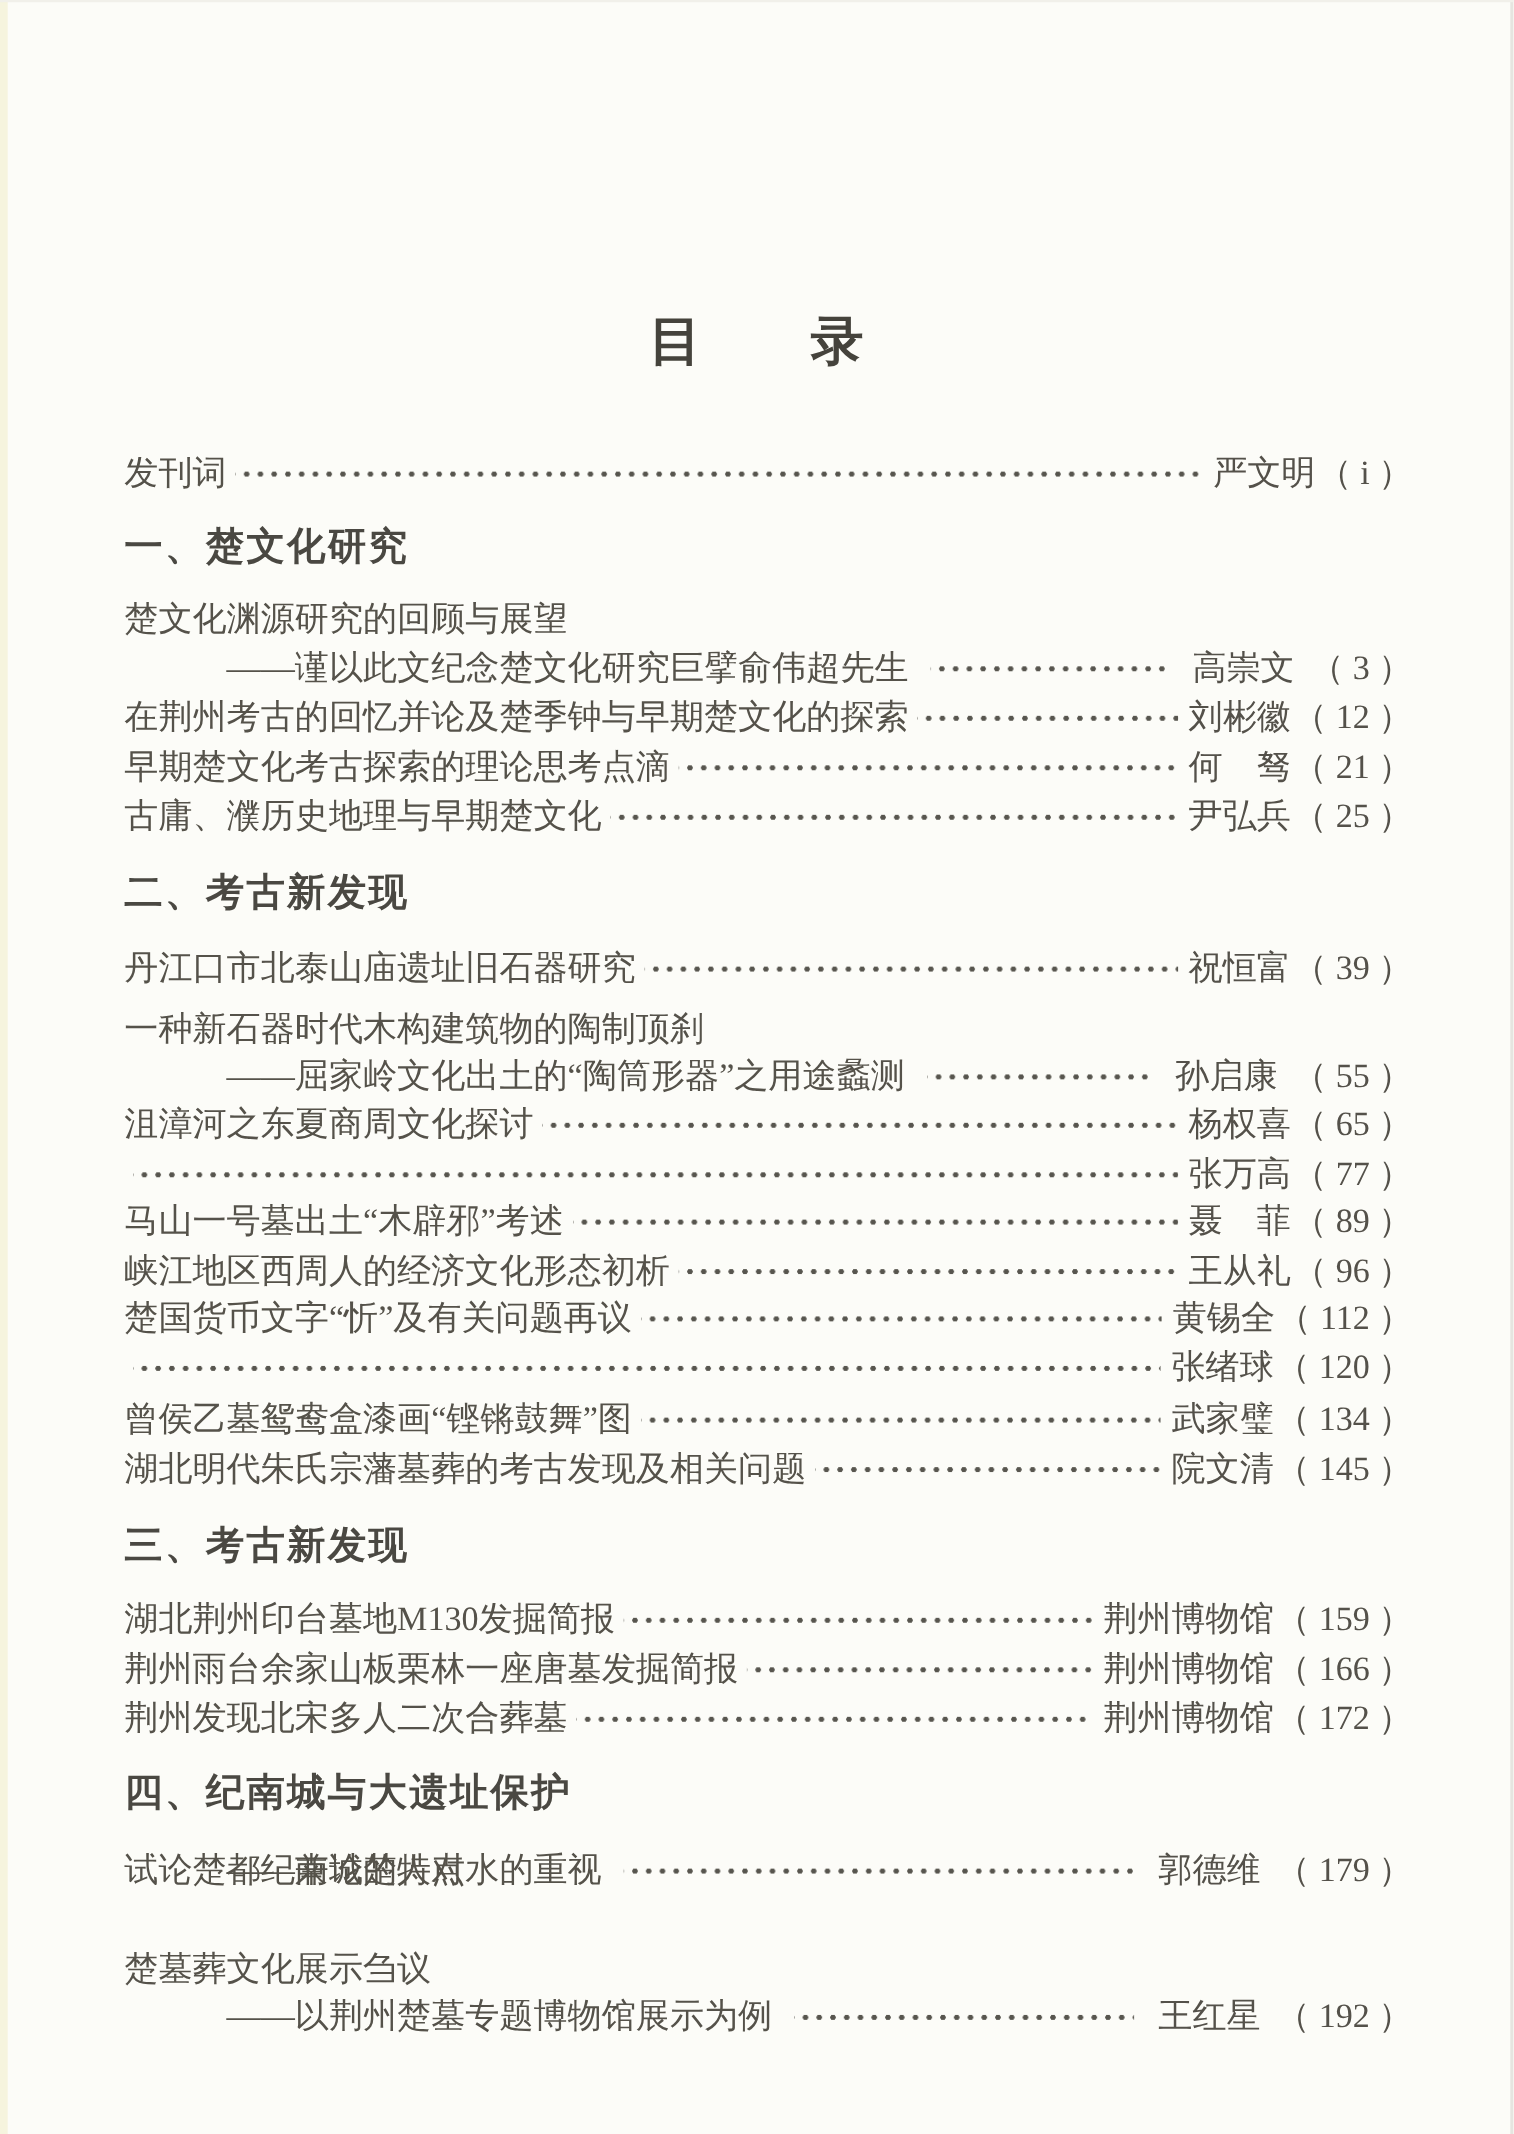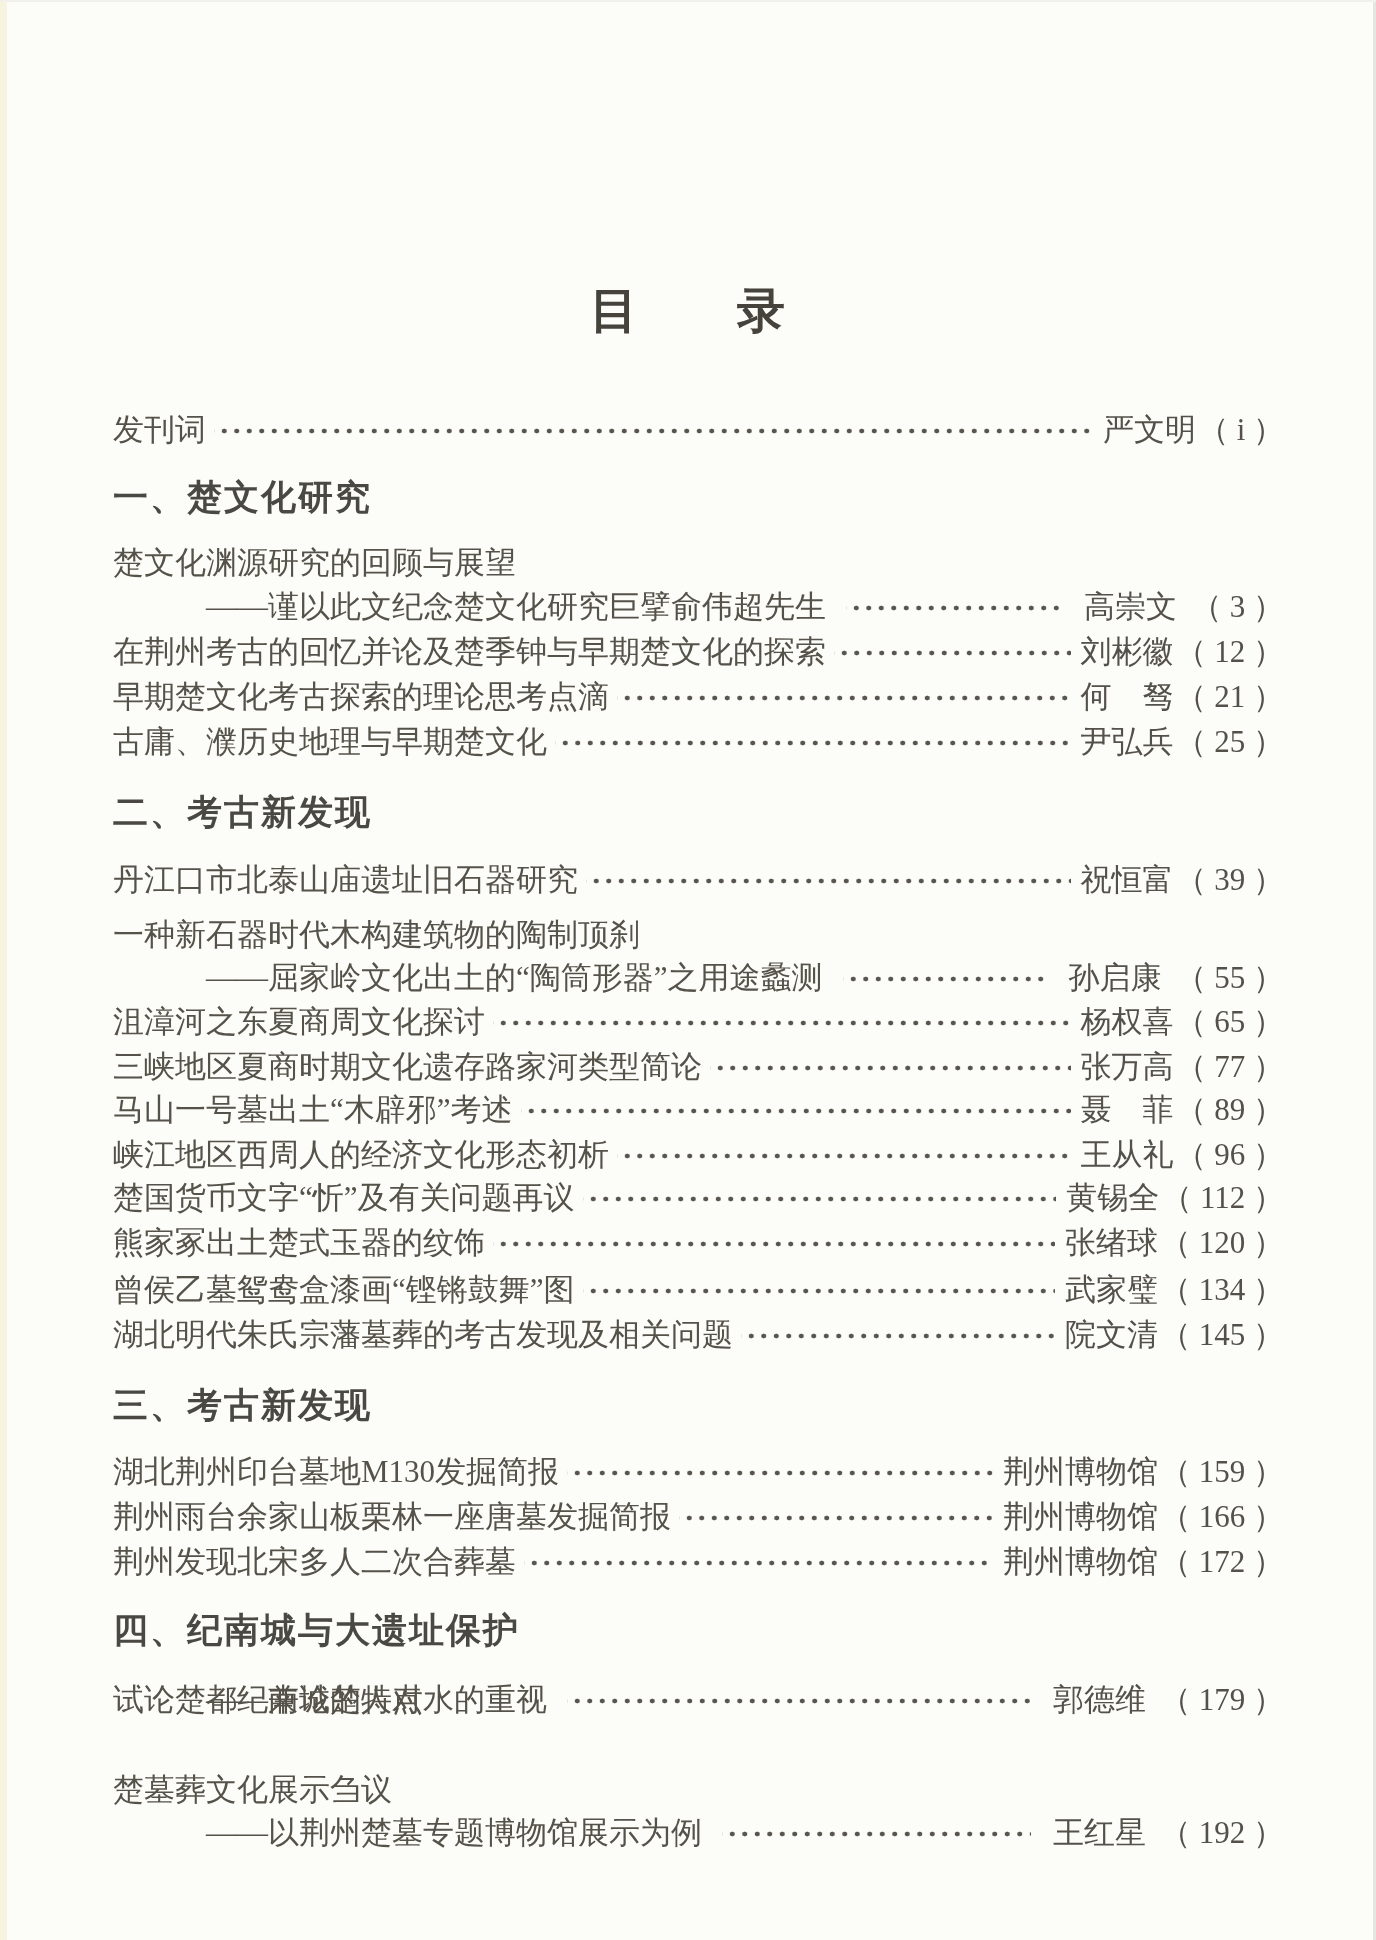--- a/index.html
+++ b/index.html
@@ -127,21 +127,20 @@
 </div>
 
 <div class="row" style="top:1000px">
   <span class="t">沮漳河之东夏商周文化探讨</span>
   <span class="dots"></span>
   <span class="a">杨权喜</span>
   <span class="p">（ 65 ）</span>
 </div>
 
 <div class="row" style="top:1045px">
-  <span class="t">三峡地区夏商时期文化遗存路家河类型简论</span>
   <span class="dots"></span>
   <span class="a">张万高</span>
   <span class="p">（ 77 ）</span>
 </div>
 
 <div class="row" style="top:1088px">
   <span class="t">马山一号墓出土“木辟邪”考述</span>
   <span class="dots"></span>
   <span class="a">聂　菲</span>
   <span class="p">（ 89 ）</span>
@@ -155,21 +154,20 @@
 </div>
 
 <div class="row" style="top:1176px">
   <span class="t">楚国货币文字“忻”及有关问题再议</span>
   <span class="dots"></span>
   <span class="a">黄锡全</span>
   <span class="p">（ 112 ）</span>
 </div>
 
 <div class="row" style="top:1221px">
-  <span class="t">熊家冢出土楚式玉器的纹饰</span>
   <span class="dots"></span>
   <span class="a">张绪球</span>
   <span class="p">（ 120 ）</span>
 </div>
 
 <div class="row" style="top:1268px">
   <span class="t">曾侯乙墓鸳鸯盒漆画“铿锵鼓舞”图</span>
   <span class="dots"></span>
   <span class="a">武家璧</span>
   <span class="p">（ 134 ）</span>

